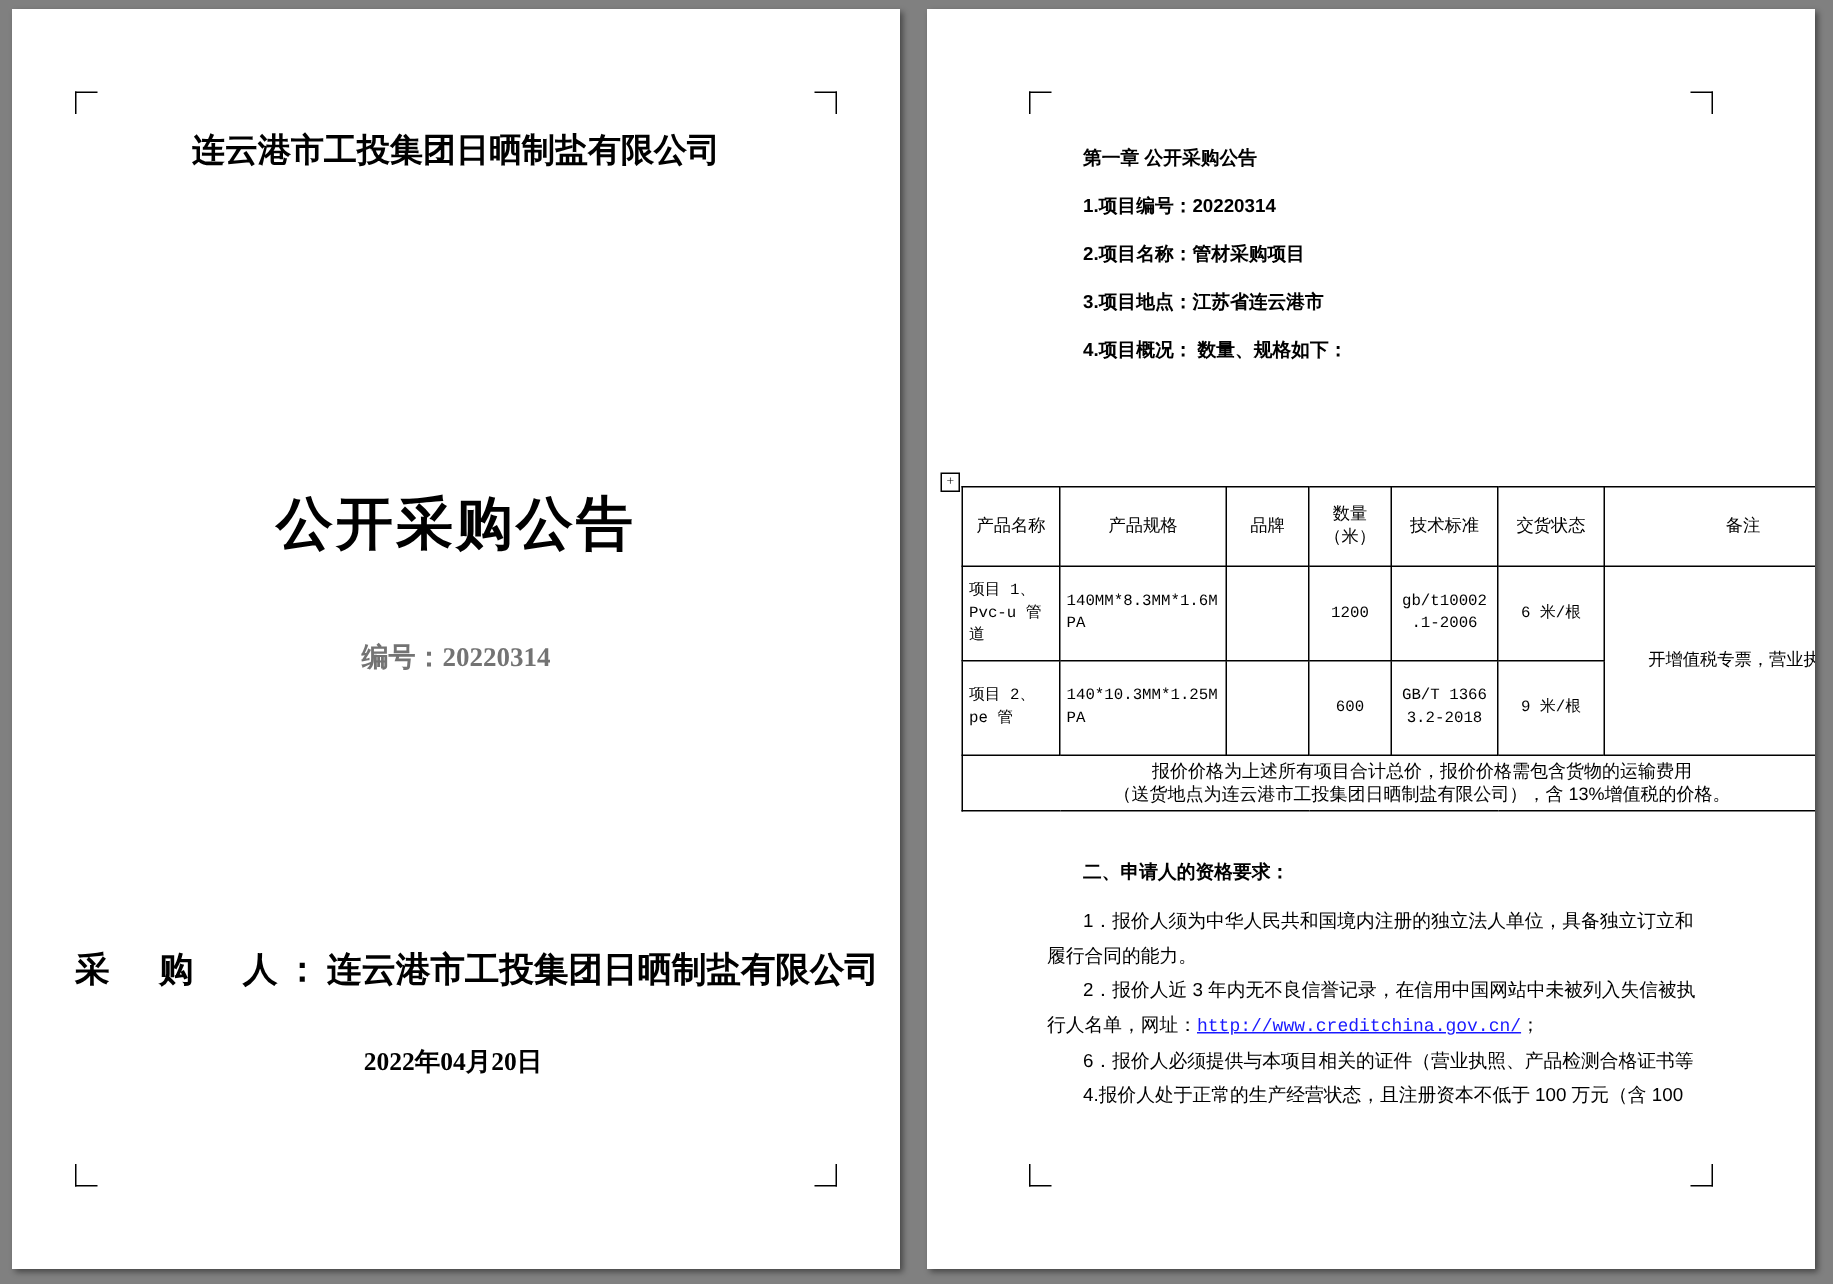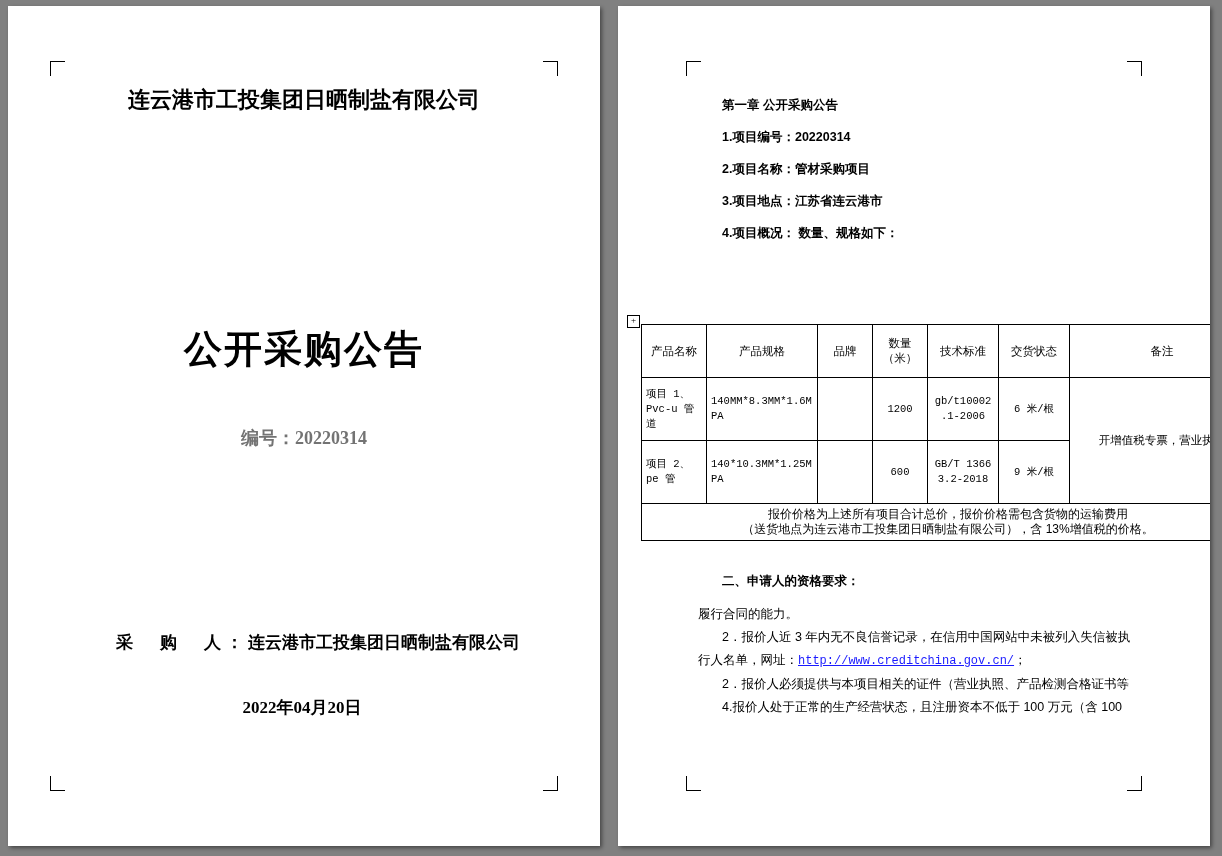--- a/index.html
+++ b/index.html
@@ -82,21 +82,21 @@
     font-size: 18px;
     font-weight: bold;
     color: #737373;
     margin-top: 12px;
   }
   .cover-buyer {
     position: absolute;
     left: 0; right: 0;
     top: 625px;
     text-align: center;
-    font-size: 17px;
+    font-size: 23px;
     font-weight: bold;
     color: #000;
     margin-left: 28px;
   }
   .cover-buyer .label { letter-spacing: 5px; }
   .cover-date {
     position: absolute;
     left: 0; right: 4px;
     top: 690px;
     text-align: center;
@@ -320,21 +320,22 @@
               <span class="line">报价价格为上述所有项目合计总价，报价价格需包含货物的运输费用</span>
               <span class="line">（送货地点为连云港市工投集团日晒制盐有限公司），含 13%增值税的价格。</span>
             </td>
           </tr>
         </tbody>
       </table>
     </div>
 
     <div class="after-table">
       <p class="sec-head">二、申请人的资格要求：</p>
+      <p>1．报价人须为中华人民共和国境内注册的独立法人单位，具备独立订立和</p>
       <p class="noind">履行合同的能力。</p>
       <p>2．报价人近 3 年内无不良信誉记录，在信用中国网站中未被列入失信被执</p>
       <p class="noind"><span>行人名单，网址：</span><a class="url" href="#">http://www.creditchina.gov.cn/</a><span>；</span></p>
-      <p>2．报价人必须提供与本项目相关的证件（营业执照、产品检测合格证书等</p>
+      <p>6．报价人必须提供与本项目相关的证件（营业执照、产品检测合格证书等</p>
       <p>4.报价人处于正常的生产经营状态，且注册资本不低于 100 万元（含 100</p>
     </div>
   </div>
 
 </div>
 
 </body></html>

